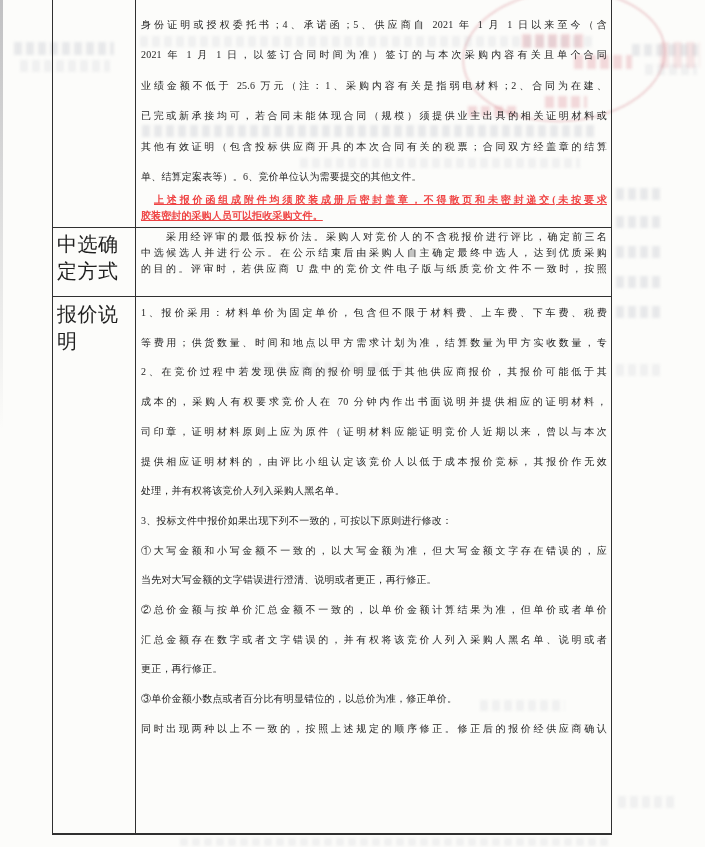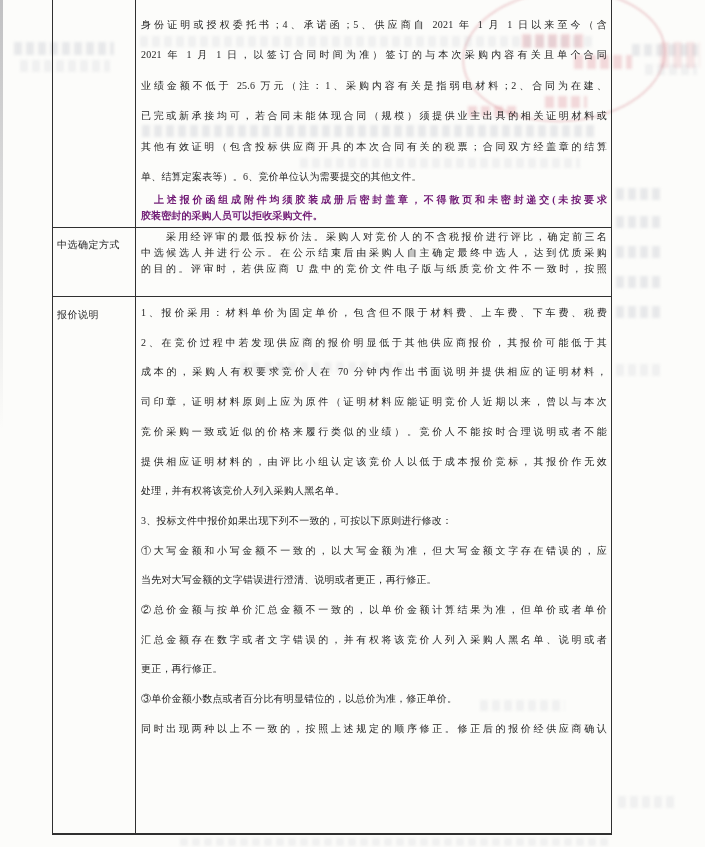--- a/index.html
+++ b/index.html
@@ -15,38 +15,38 @@
   .vline.l{left:52px;}
   .vline.m{left:135px;}
   .vline.r{left:611px;}
   .hline{position:absolute;left:52px;width:560px;height:1.3px;background:#303030;}
   .hline.h1{top:227px;}
   .hline.h2{top:296px;}
   .hline.h3{top:833px;height:1.6px;}
   
   .lbl{
     position:absolute;left:57px;width:76px;
-    font-size:10px;line-height:27px;letter-spacing:.5px;
+    font-size:20px;line-height:27px;letter-spacing:.5px;
     color:#1f1f1f;text-align:left;word-break:break-all;
   }
   .lbl.row2{top:231px;}
   .lbl.row3{top:301px;}
   .cell{position:absolute;left:141px;width:466px;}
   .cell.c1{top:10px;}
   .cell.c2{top:229px;}
   .cell.c3{top:298px;}
   .ln{
     font-size:10px;color:#242424;letter-spacing:.2px;
     white-space:nowrap;
   }
   .fill{white-space:normal;text-align:justify;text-align-last:justify;}
   .c1 .ln{line-height:30.4px;}
   .c2 .ln{line-height:15.9px;}
   .c3 .ln{line-height:29.7px;}
-  .emph .ln{font-weight:bold;line-height:15.6px;letter-spacing:.1px;color:#701a75;}
+  .emph .ln{font-weight:bold;line-height:15.6px;letter-spacing:.1px;color:#ef4444;text-decoration:underline;}
   .ind1{padding-left:13px;}
   .ind2{text-indent:25px;}
   
   .ghost{
     position:absolute;filter:blur(1.7px);opacity:.5;
     background:repeating-linear-gradient(90deg,rgba(128,134,152,.33) 0 8px,rgba(128,134,152,0) 8px 12px);
   }
   .ghost.faint{opacity:.3;}
   .stampmark{
     position:absolute;filter:blur(1.5px);opacity:.55;
@@ -116,24 +116,24 @@
   <div class="lbl row2">中选确定方式</div>
   <div class="cell c2">
     <div class="ln fill ind2">采用经评审的最低投标价法。采购人对竞价人的不含税报价进行评比，确定前三名</div>
     <div class="ln fill">中选候选人并进行公示。在公示结束后由采购人自主确定最终中选人，达到优质采购</div>
     <div class="ln fill">的目的。评审时，若供应商 U 盘中的竞价文件电子版与纸质竞价文件不一致时，按照</div>
   </div>
 
   <div class="lbl row3">报价说明</div>
   <div class="cell c3">
     <div class="ln fill">1、报价采用：材料单价为固定单价，包含但不限于材料费、上车费、下车费、税费</div>
+    <div class="ln fill">等费用；供货数量、时间和地点以甲方需求计划为准，结算数量为甲方实收数量，专</div>
     <div class="ln fill">2、在竞价过程中若发现供应商的报价明显低于其他供应商报价，其报价可能低于其</div>
     <div class="ln fill">成本的，采购人有权要求竞价人在 70 分钟内作出书面说明并提供相应的证明材料，</div>
     <div class="ln fill">司印章，证明材料原则上应为原件（证明材料应能证明竞价人近期以来，曾以与本次</div>
-    <div class="ln fill">竞价采购一致或近似的价格来履行类似的业绩）。竞价人不能按时合理说明或者不能</div>
     <div class="ln fill">提供相应证明材料的，由评比小组认定该竞价人以低于成本报价竞标，其报价作无效</div>
     <div class="ln">处理，并有权将该竞价人列入采购人黑名单。</div>
     <div class="ln">3、投标文件中报价如果出现下列不一致的，可按以下原则进行修改：</div>
     <div class="ln fill">①大写金额和小写金额不一致的，以大写金额为准，但大写金额文字存在错误的，应</div>
     <div class="ln">当先对大写金额的文字错误进行澄清、说明或者更正，再行修正。</div>
     <div class="ln fill">②总价金额与按单价汇总金额不一致的，以单价金额计算结果为准，但单价或者单价</div>
     <div class="ln fill">汇总金额存在数字或者文字错误的，并有权将该竞价人列入采购人黑名单、说明或者</div>
     <div class="ln">更正，再行修正。</div>
     <div class="ln">③单价金额小数点或者百分比有明显错位的，以总价为准，修正单价。</div>
     <div class="ln fill">同时出现两种以上不一致的，按照上述规定的顺序修正。修正后的报价经供应商确认</div>

